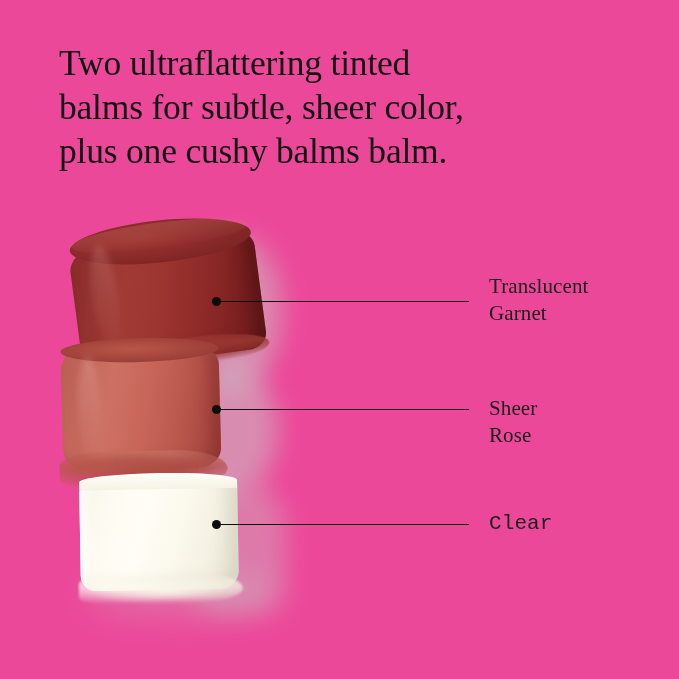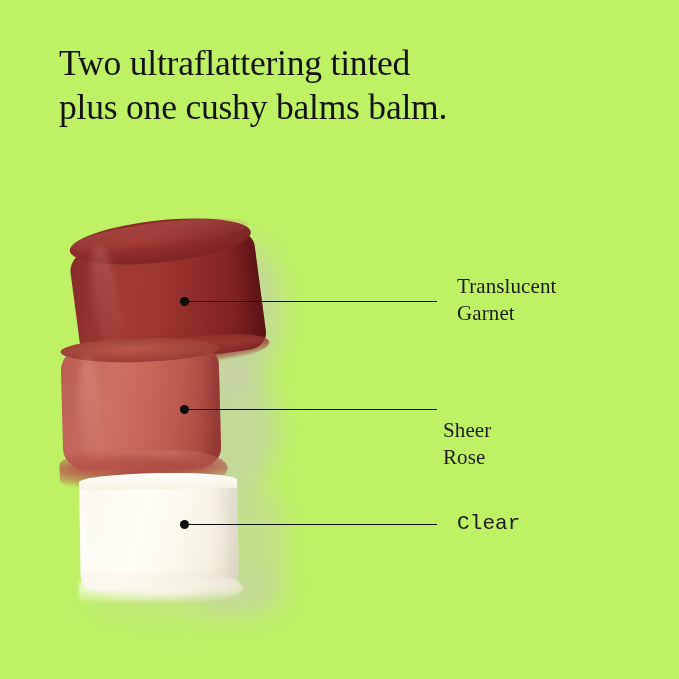--- a/index.html
+++ b/index.html
@@ -2,21 +2,21 @@
 <html><head>
 <meta charset="utf-8">
 <style>
   * { margin:0; padding:0; box-sizing:border-box; }
   html, body {
     width:679px; height:679px;
     background:#ffffff;
     font-family:"Liberation Serif", "DejaVu Serif", serif;
     overflow:hidden;
   }
-  #root { position:relative; width:679px; height:679px; background:#bef264; }
+  #root { position:relative; width:679px; height:679px; background:#ec4899;padding-left:32px; }
 
   
   .headline {
     position:absolute;
     left:59px; top:41px;
     width:570px;
     font-family:"Liberation Serif","DejaVu Serif",serif;
     font-size:35.5px;
     line-height:44px;
     letter-spacing:-0.2px;
@@ -209,34 +209,35 @@
   }
 
   
   .c1 .dot  { left:180px; top:297px; }
   .c1 .line { left:188px; top:301px; width:249px; }
   .c1 .lbl  { left:457px; top:273px; }
 
   
   .c2 .dot  { left:180px; top:405px; }
   .c2 .line { left:188px; top:409px; width:249px; }
-  .c2 .lbl  { left:443px; top:395px;margin-top:22px; }
+  .c2 .lbl  { left:457px; top:395px; }
 
   
   .c3 .dot  { left:180px; top:520px; }
   .c3 .line { left:188px; top:524px; width:249px; }
   .c3 .lbl  { left:457px; top:510px;font-family:Liberation Mono, monospace; }
 </style>
 </head>
 <body>
 
 <div id="root">
 
   <div class="headline">
     <span class="hl-line">Two ultraflattering tinted</span>
+    <span class="hl-line">balms for subtle, sheer color,</span>
     <span class="hl-line">plus one cushy balms balm.</span>
   </div>
 
   <div class="photo">
 
     <div class="shadowlayer">
       <div class="sh sh-a"></div>
       <div class="sh sh-b"></div>
       <div class="sh sh-c"></div>
       <div class="sh sh-floor"></div>

